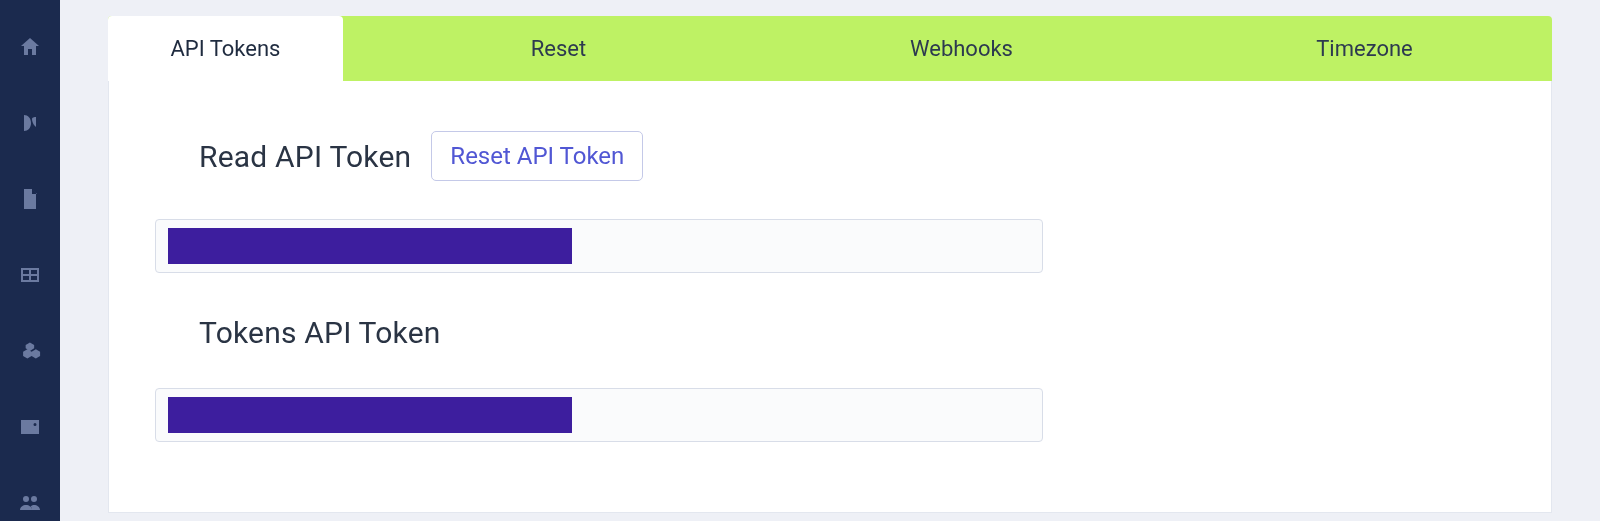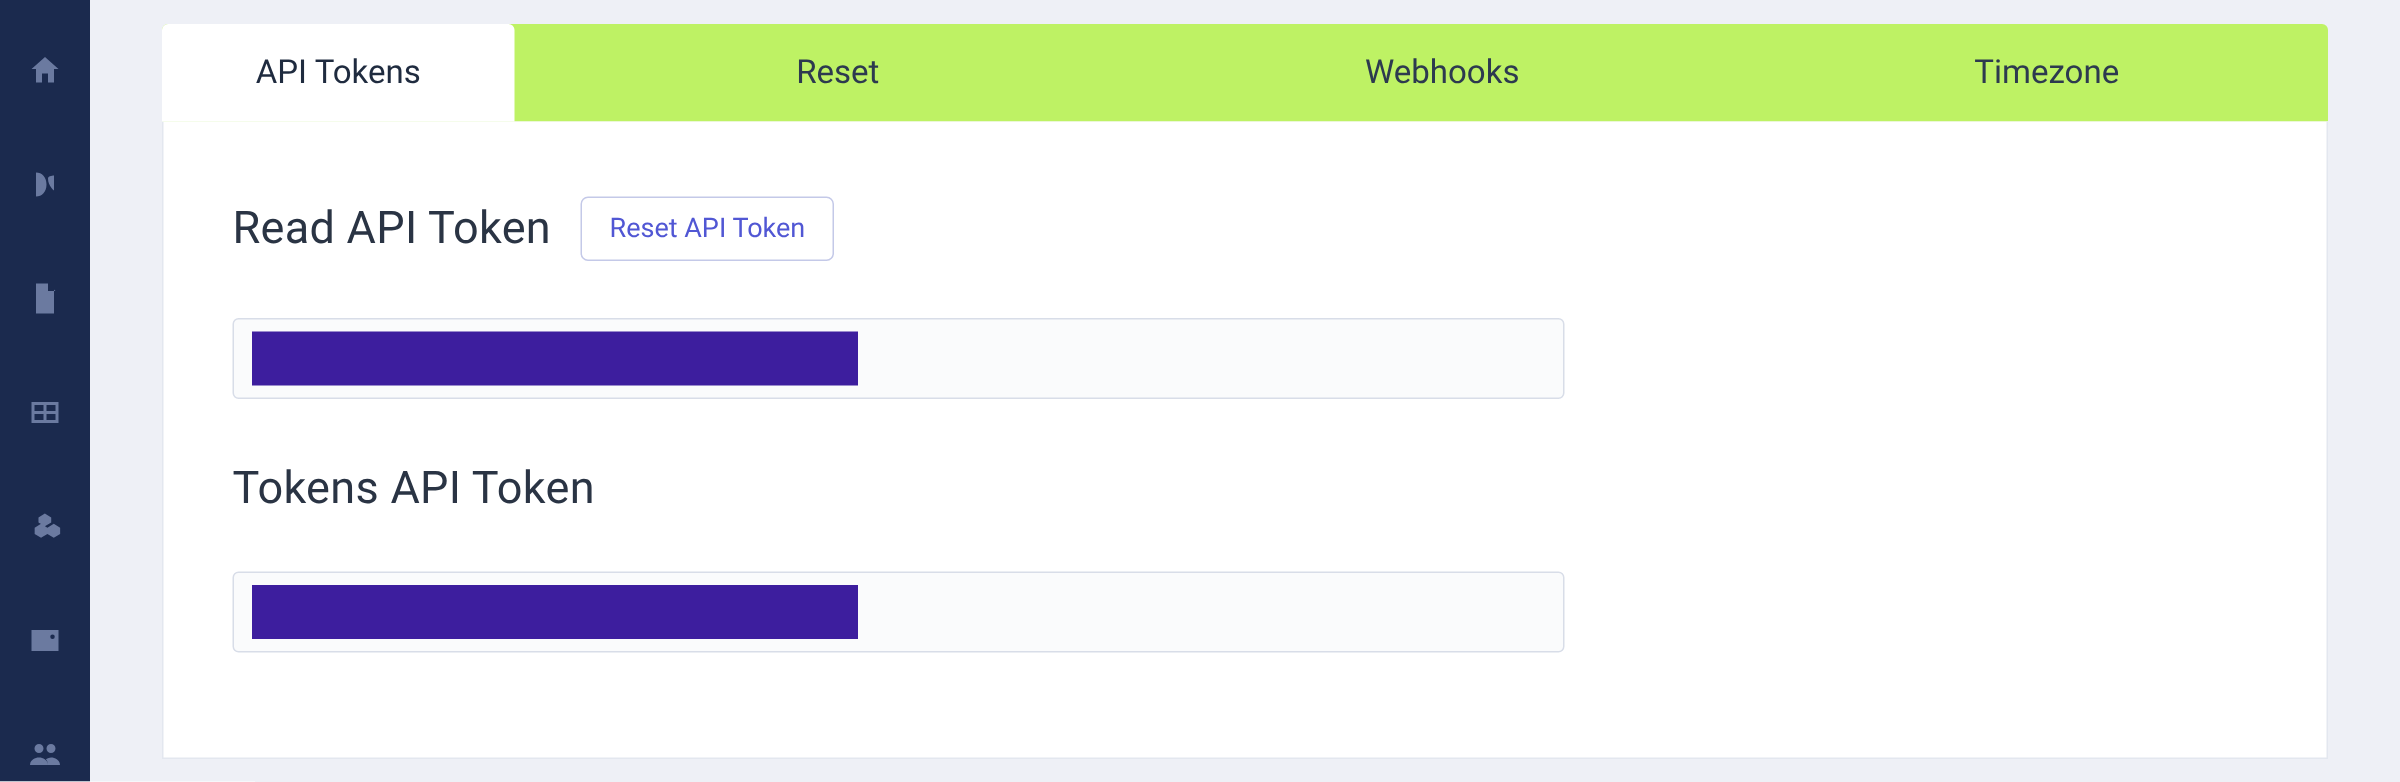--- a/index.html
+++ b/index.html
@@ -73,27 +73,28 @@
       display: flex;
       align-items: center;
       gap: 20px;
       margin-bottom: 38px;
     }
     .section-title {
       font-size: 30px;
       font-weight: 400;
       color: #2a3444;
       letter-spacing: 0.2px;
+      margin-left: 44px;
     }
     .reset-btn {
       border: 1px solid #c4c9e8;
       background: #ffffff;
       color: #5157d4;
       padding: 10px 18px;
-      font-size: 18px;
+      font-size: 24px;
       border-radius: 5px;
       cursor: pointer;
       font-family: inherit;
     }
     .token-field {
       width: 888px;
       height: 54px;
       border: 1px solid #d8dde8;
       border-radius: 4px;
       background: #fafbfc;

